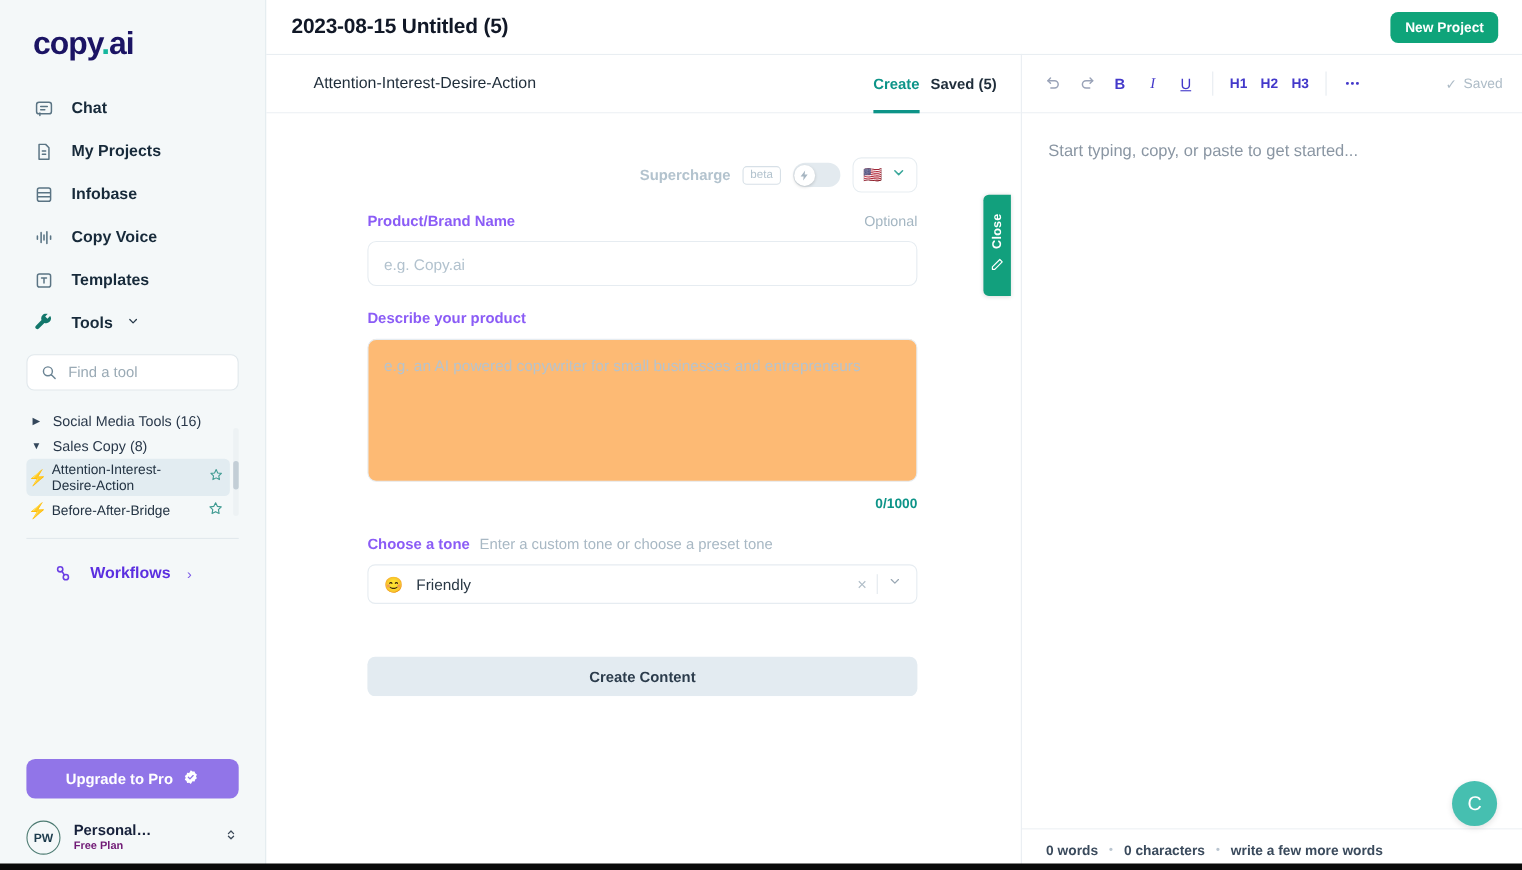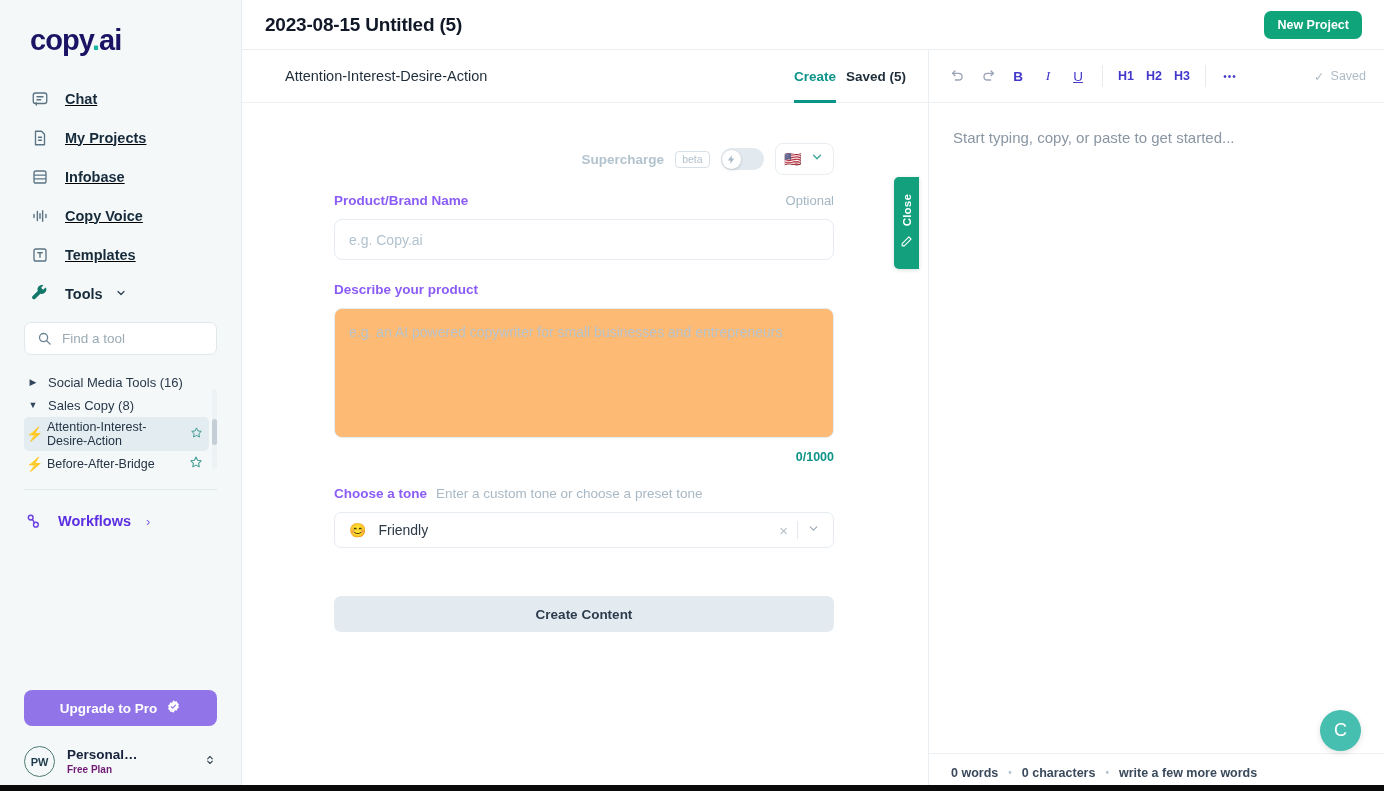--- a/index.html
+++ b/index.html
@@ -20,21 +20,21 @@
     flex: 0 0 242px;
     position: relative;
   }
   .logo-wrap { padding: 24px 0 18px 30px; }
   .logo { font-size: 29px; font-weight: bold; color: #1b1464; letter-spacing: -0.9px; }
   .logo .dot { color: #15b79e; }
 
   .nav { padding: 4px 0 0 0; }
   .nav-item {
     display: flex; align-items: center; gap: 16px;
-    height: 39px; padding-left: 30px; cursor: pointer; text-decoration: underline;
+    height: 39px; padding-left: 30px; cursor: pointer;
   }
   .nav-label { font-size: 14.5px; font-weight: bold; color: #172a3a; }
   .ico { width: 19px; height: 19px; display: inline-flex; align-items: center; justify-content: center; flex: 0 0 19px; }
   .ico svg { display: block; }
 
   .tools-row { display: flex; align-items: center; gap: 16px; height: 40px; padding-left: 30px; cursor: pointer; }
   .chev-sm { margin-left: -4px; }
 
   .search-box {
     margin: 8px 24px 0 24px;
@@ -73,21 +73,21 @@
     position: absolute; right: 0; top: 18px; width: 5px; height: 80px;
     background: #edf2f4; border-radius: 3px;
   }
   .tree-scrollbar i {
     display: block; width: 5px; height: 26px; background: #c3ced6;
     border-radius: 3px; margin-top: 30px;
   }
 
   .divider { height: 1px; background: #e2e9ed; margin: 12px 24px 0 24px; }
 
-  .workflows-row { display: flex; align-items: center; gap: 15px; padding-left: 24px; height: 42px; margin-top: 10px; cursor: pointer; }
+  .workflows-row { display: flex; align-items: center; gap: 15px; padding-left: 48px; height: 42px; margin-top: 10px; cursor: pointer; }
   .workflows-label { font-size: 14.5px; font-weight: bold; color: #5b2fe0; }
   .wf-chev { color: #7c5ce8; font-size: 13px; }
 
   .sidebar-bottom { margin-top: auto; padding: 0 24px 14px 24px; }
   .upgrade-btn {
     height: 36px; background: #9175e8; border-radius: 8px;
     color: #ffffff; font-size: 13.5px; font-weight: bold;
     display: flex; align-items: center; justify-content: center; gap: 9px;
     cursor: pointer; border: none; width: 100%;
     font-family: "Liberation Sans", sans-serif;

